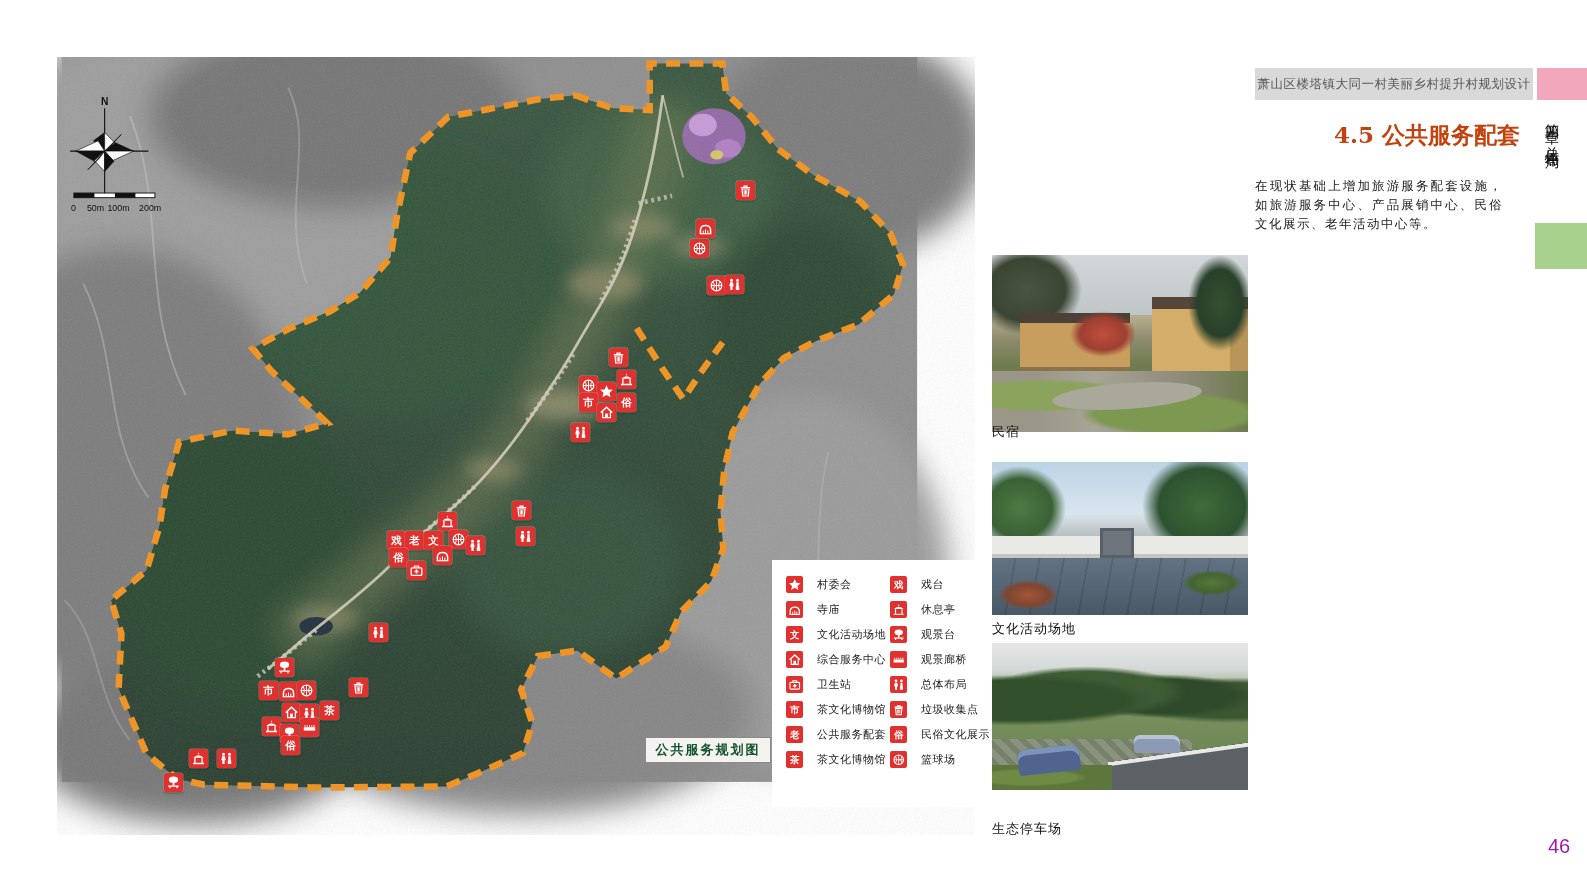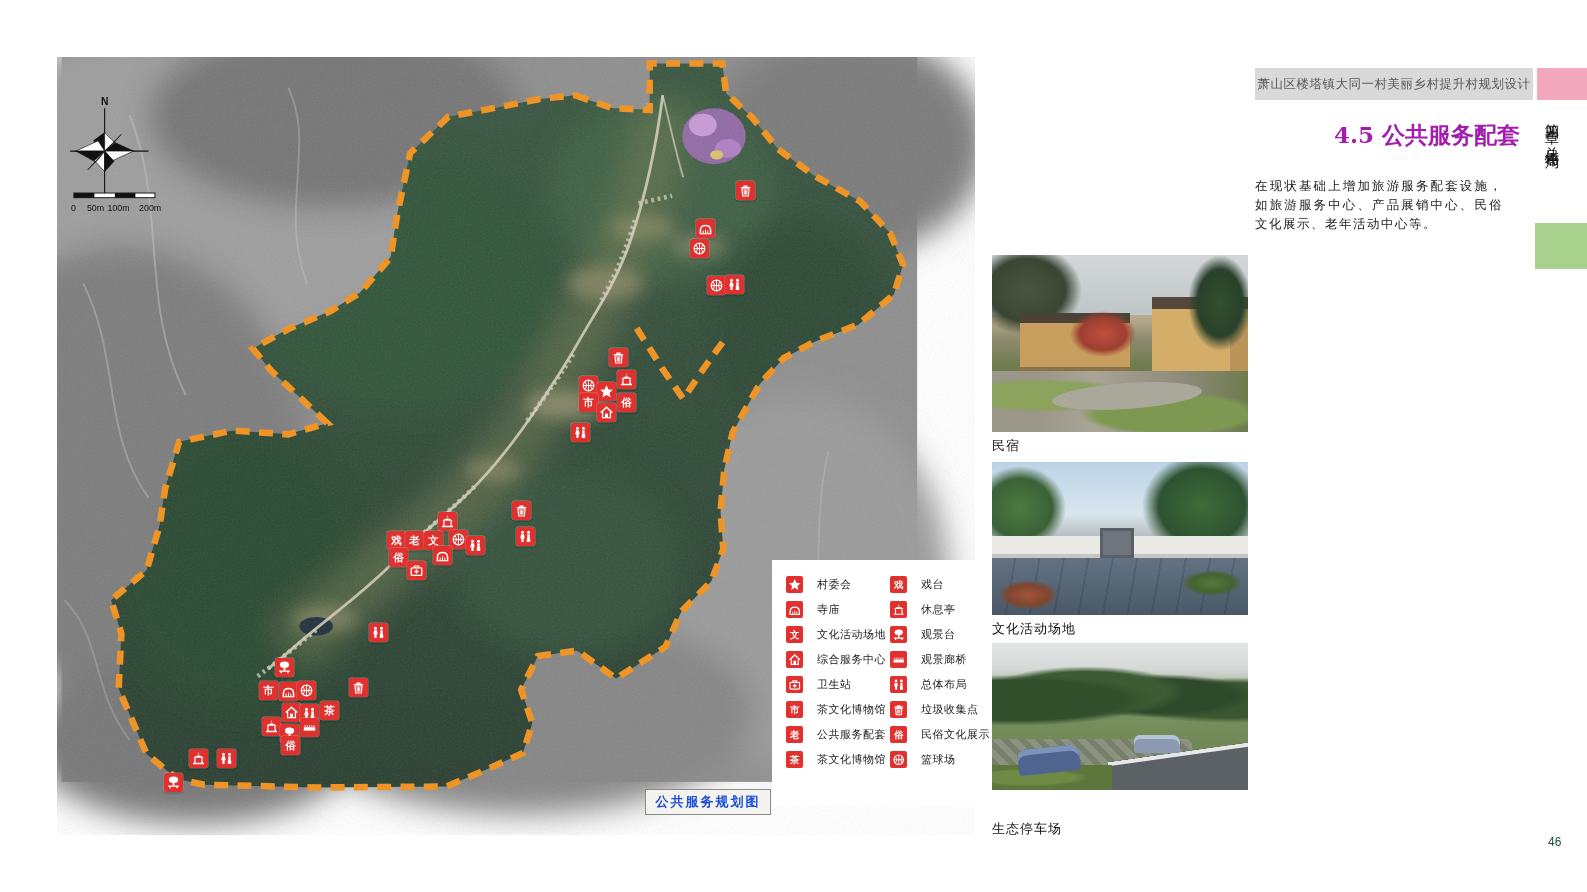--- a/index.html
+++ b/index.html
@@ -6,48 +6,48 @@
   body{width:1587px;height:892px;position:relative;overflow:hidden;
        font-family:"Liberation Sans",sans-serif;}
 
   
   .map{position:absolute;left:57px;top:57px;width:918px;height:778px;overflow:visible;}
   .map svg.base{position:absolute;left:0;top:0;}
   .marker{position:absolute;width:19px;height:19px;background:#E1312E;border-radius:2.5px;
           display:flex;align-items:center;justify-content:center;
           box-shadow:0 0 0 .5px rgba(255,255,255,.35),0 1px 2px rgba(0,0,0,.45);}
   .marker svg{width:15px;height:15px;display:block;}
-  .map-label{position:absolute;left:588px;top:732px;width:124px;height:24px;background:#f4f3f0;
+  .map-label{position:absolute;left:588px;top:680px;width:124px;height:24px;background:#f4f3f0;
              border:1px solid #8a8a8a;display:flex;align-items:center;justify-content:center;
-             font-weight:bold;font-size:13px;letter-spacing:2px;color:#1d4ed8;}
+             font-weight:bold;font-size:13px;letter-spacing:2px;color:#14532d;}
   
   .legend{position:absolute;left:715px;top:503px;width:222px;height:247px;background:#ffffff;
           padding:16px 0 0 14px;box-sizing:border-box;}
   .legend-grid{display:grid;grid-template-columns:100px auto;row-gap:8px;column-gap:4px;}
   .legend-item{display:flex;align-items:center;gap:6px;height:17px;}
   .legend-item .licon{width:17px;height:17px;background:#E1312E;border-radius:2px;flex:0 0 17px;
           display:flex;align-items:center;justify-content:center;}
   .legend-item .licon svg{width:13.5px;height:13.5px;display:block;}
   .legend-item .llabel{font-size:11px;color:#222;white-space:nowrap;letter-spacing:.5px;margin-left:8px;}
 
   
   .header-bar{position:absolute;left:1255px;top:68px;width:278px;height:32px;background:#d9d9d9;
               display:flex;align-items:center;justify-content:center;font-size:12.5px;color:#595959;
               letter-spacing:.5px;}
   .pink-block{position:absolute;left:1537px;top:68px;width:50px;height:32px;background:#F2A7BD;}
   .green-block{position:absolute;left:1535px;top:223px;width:52px;height:46px;background:#A9D18E;}
   .section-title{position:absolute;left:1255px;top:120px;width:265px;text-align:right;
-                 font-family:"DejaVu Serif",serif;font-weight:bold;font-size:23px;color:#a21caf;}
+                 font-family:"DejaVu Serif",serif;font-weight:bold;font-size:23px;color:#c2410c;}
   .section-paragraph{position:absolute;left:1255px;top:176px;width:248px;
                  font-family:"DejaVu Serif",serif;font-size:12.5px;line-height:19px;
                  letter-spacing:1.5px;color:#222;text-align:justify;}
   .chapter-text{position:absolute;left:1542px;top:112px;display:flex;flex-direction:column;
                 align-items:center;gap:14px;}
   .chapter-text span{writing-mode:vertical-rl;font-size:14.5px;letter-spacing:3px;color:#111;}
-  .page-number{position:absolute;left:1548px;top:835px;font-size:12px;color:#14532d;}
+  .page-number{position:absolute;left:1548px;top:835px;font-size:20px;color:#a21caf;}
 
   
   .photo{position:absolute;left:992px;width:256px;overflow:hidden;}
   .photo .layer{position:absolute;}
   .caption{position:absolute;left:992px;font-size:13px;color:#111;letter-spacing:1px;}
 
   
   .p1{top:255px;height:177px;background:linear-gradient(180deg,#ccd1d4 0%,#bdc4c6 22%,#b4a98b 36%,#8d8a6d 48%,#6f7c50 62%,#5d7044 100%);}
   .p1 .sky{left:0;top:0;width:100%;height:34%;background:linear-gradient(180deg,#d3d7da,#bfc6c8);}
   .p1 .trees-l{left:-20px;top:-10px;width:110px;height:90px;border-radius:50%;
@@ -659,21 +659,21 @@
 <div class="photo p1" style="width:256px;">
   <div class="layer sky"></div>
   <div class="layer trees-l"></div>
   <div class="layer bldg1"></div>
   <div class="layer bldg2"></div>
   <div class="layer maple"></div>
   <div class="layer pine"></div>
   <div class="layer moss"></div>
   <div class="layer path"></div>
 </div>
-<div class="caption" style="top:437px;">民宿</div>
+<div class="caption" style="top:423px;">民宿</div>
 
 <div class="photo p2" style="width:256px;">
   <div class="layer treeL"></div>
   <div class="layer treeC"></div>
   <div class="layer wall"></div>
   <div class="layer gate"></div>
   <div class="layer pave"></div>
   <div class="layer shrub"></div>
   <div class="layer shrub2"></div>
 </div>

